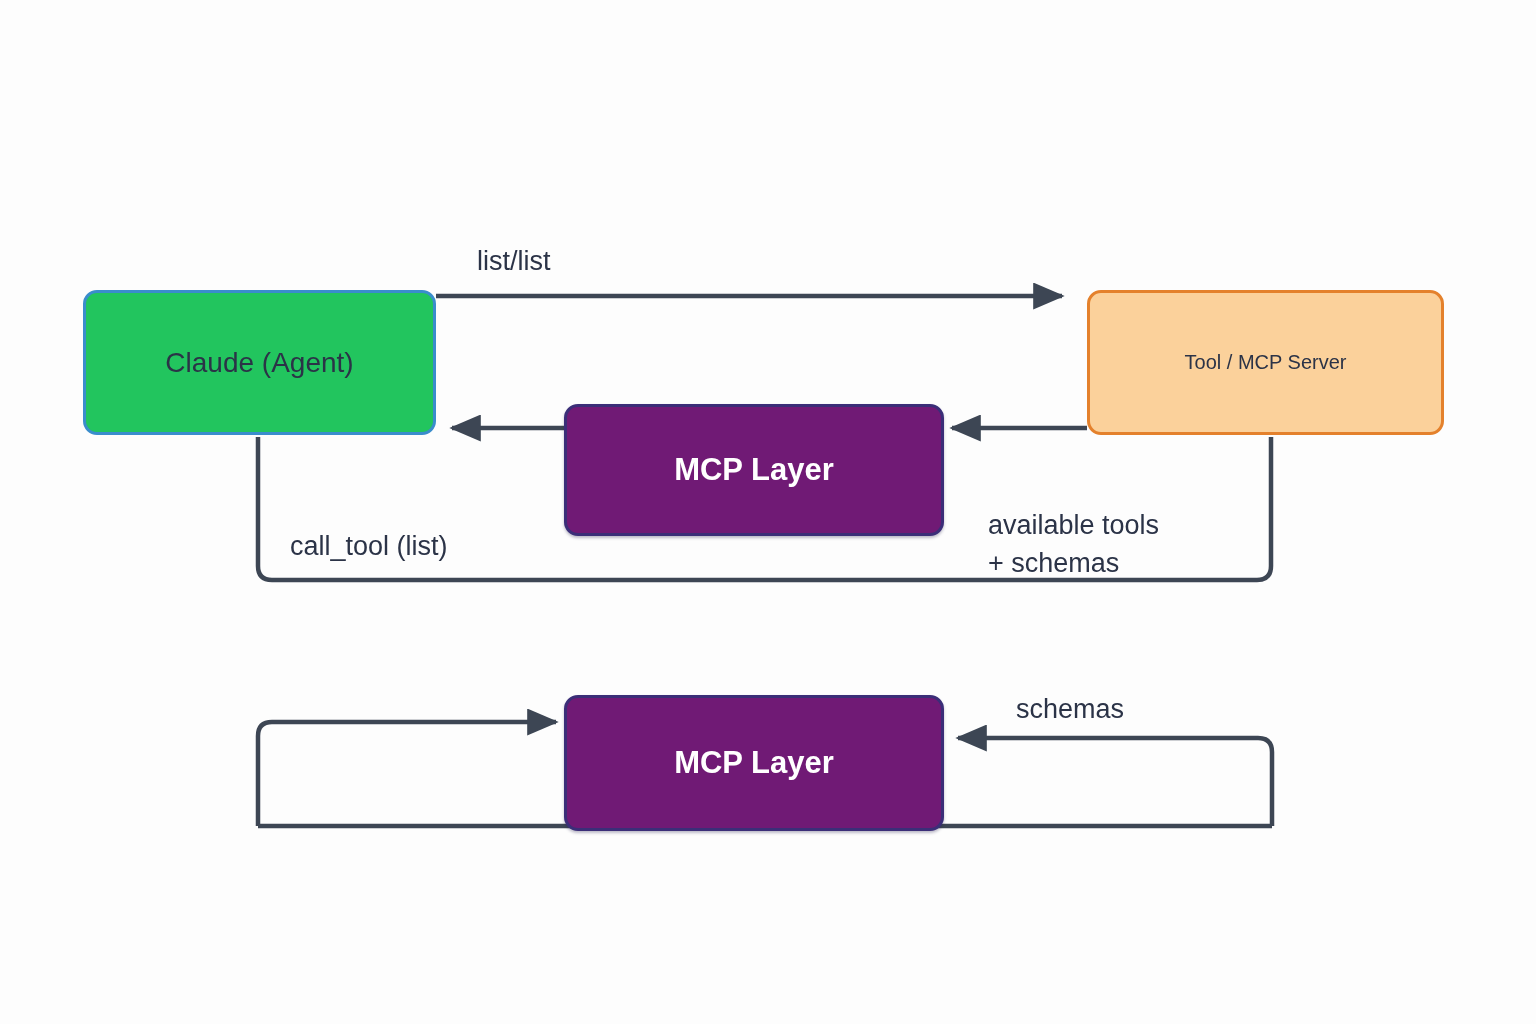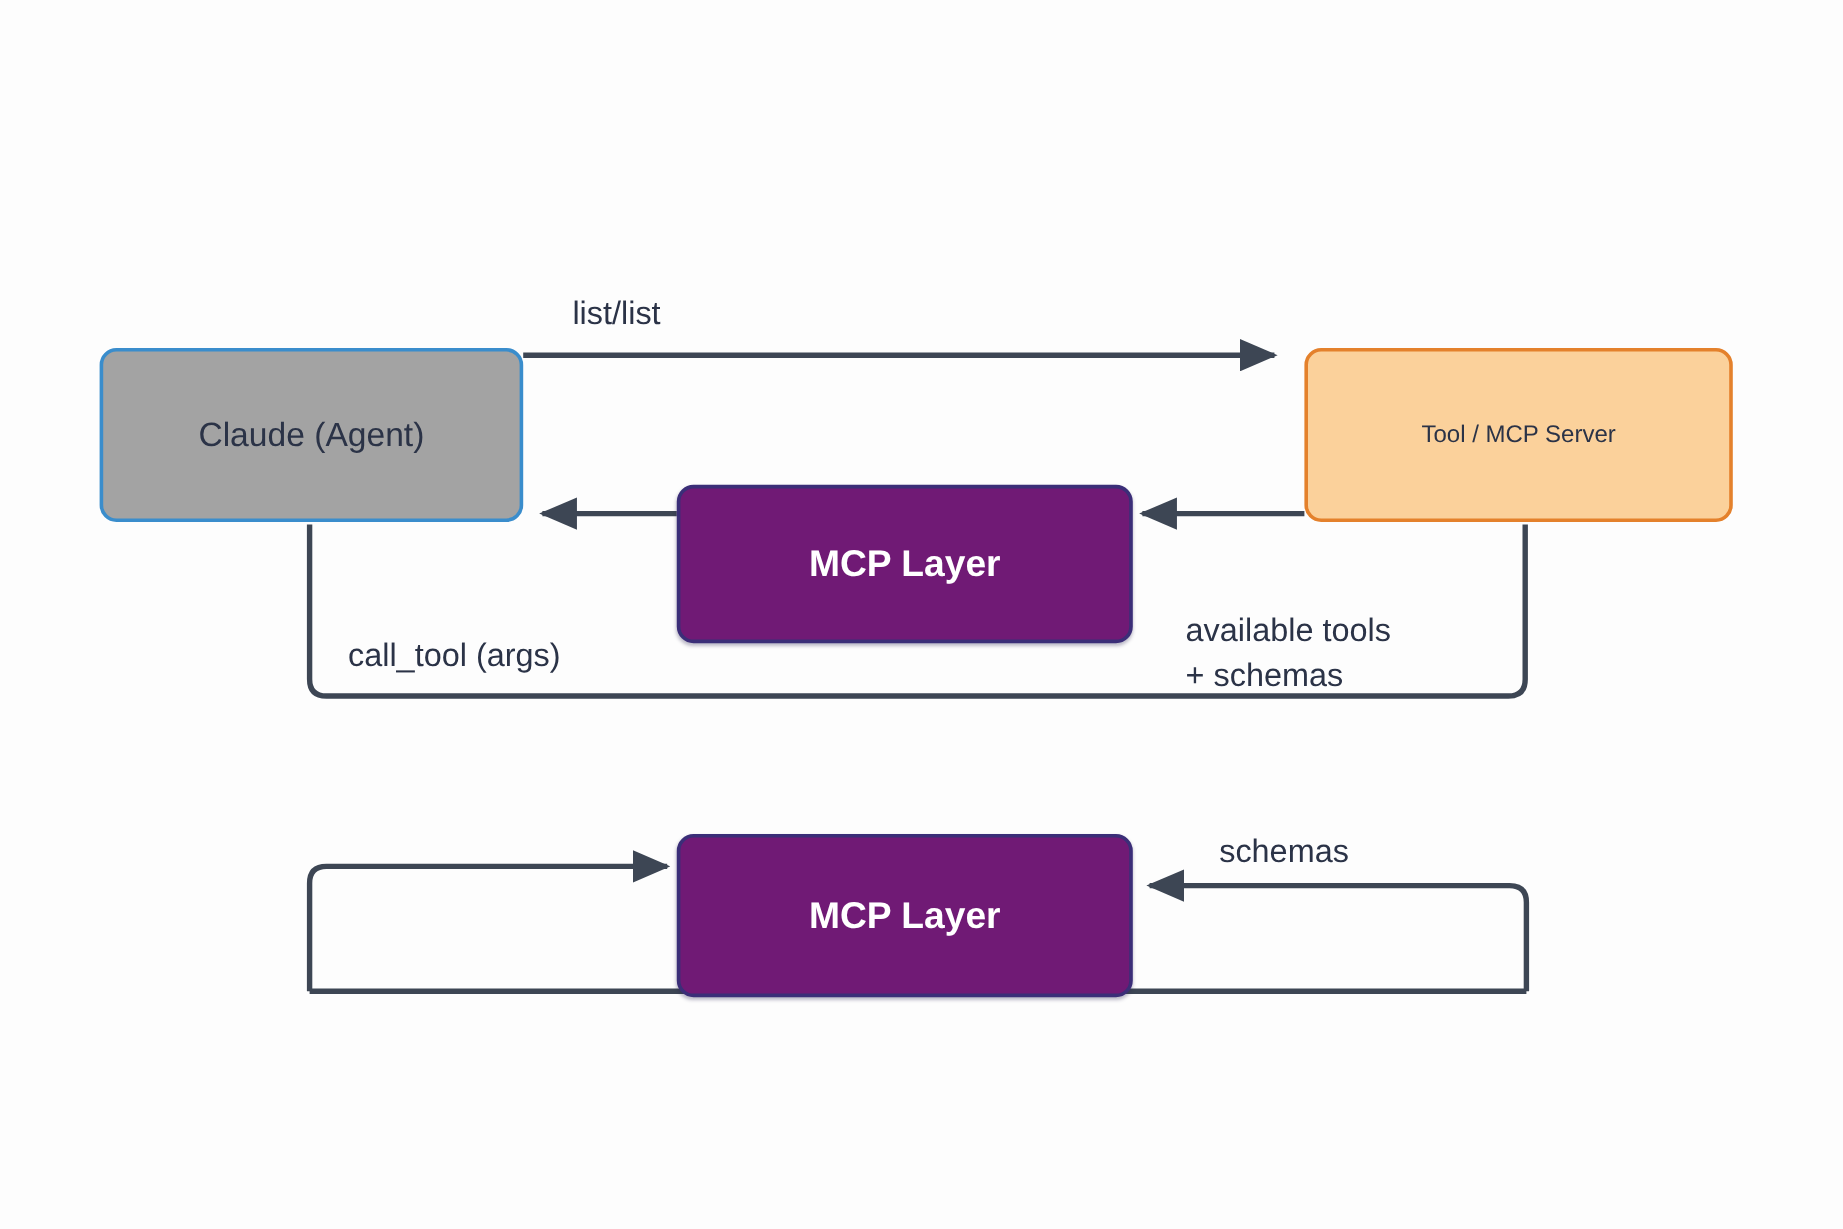--- a/index.html
+++ b/index.html
@@ -49,21 +49,21 @@
     justify-content: center;
     text-align: center;
     border-radius: 14px;
   }
 
   .node-agent {
     left: 83px;
     top: 290px;
     width: 353px;
     height: 145px;
-    background: #a3a3a3;
+    background: #22c55e;
     border: 3px solid #3a8dcc;
     color: #2b3347;
     font-size: 28px;
   }
 
   .node-server {
     left: 1087px;
     top: 290px;
     width: 357px;
     height: 145px;
@@ -152,17 +152,17 @@
 
   <div class="node node-mcp node-mcp-bottom">
     <span>MCP Layer</span>
   </div>
 
   <div class="edge-label lbl-tools-list">list/list</div>
 
   <div class="edge-label lbl-available">available tools
 + schemas</div>
 
-  <div class="edge-label lbl-call-tool">call_tool (args)</div>
+  <div class="edge-label lbl-call-tool">call_tool (list)</div>
 
   <div class="edge-label lbl-response">schemas</div>
 
 </div>
 
 </body></html>

